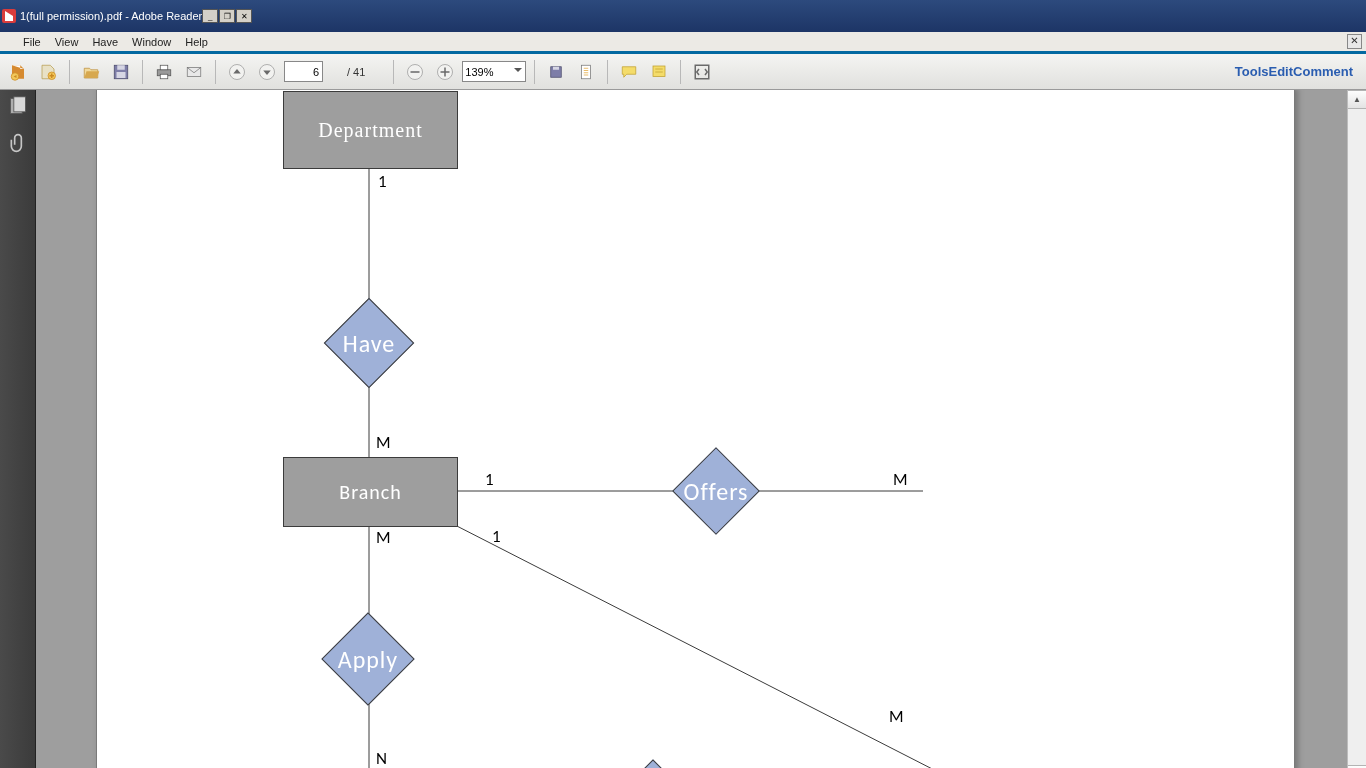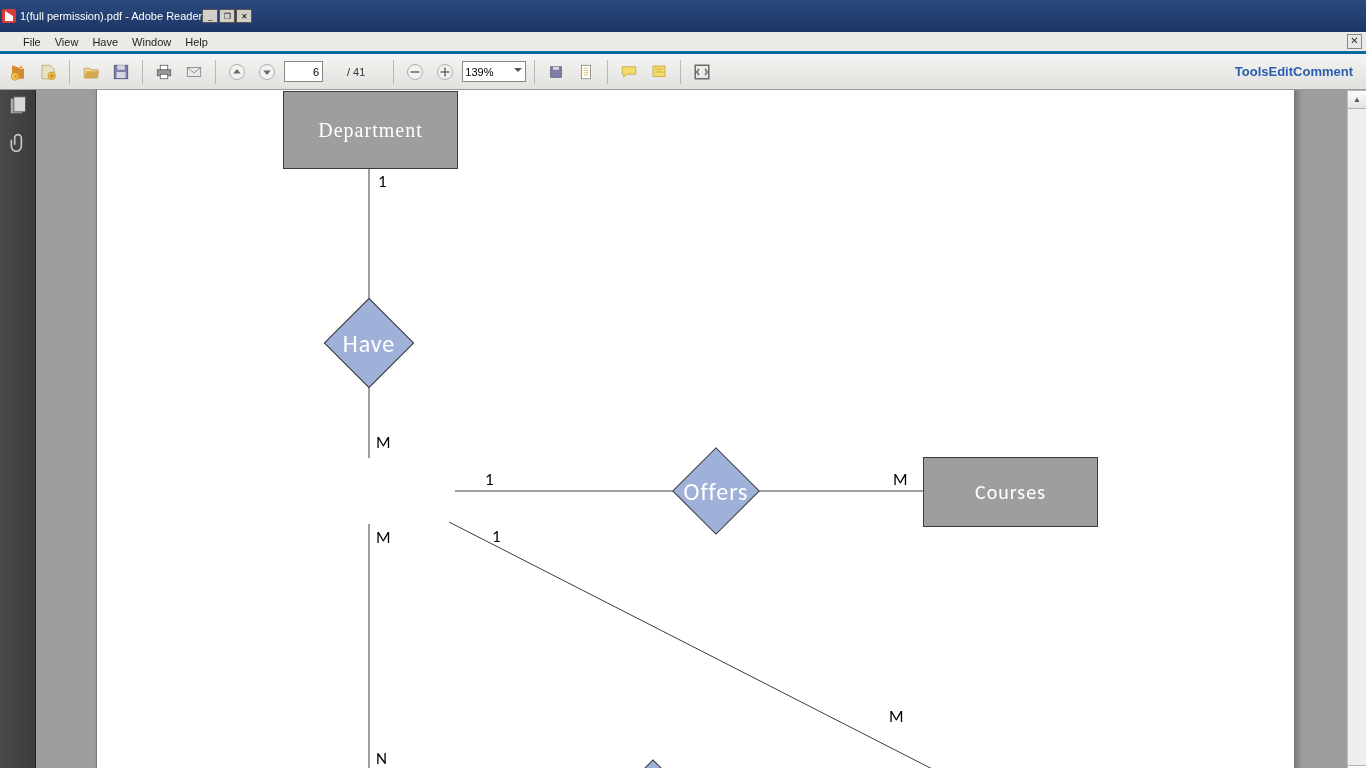--- a/index.html
+++ b/index.html
@@ -207,31 +207,35 @@
         <line x1="358" y1="405" x2="826" y2="405" stroke="#3b3b3b"></line>
 
         <line x1="272" y1="438" x2="272" y2="690" stroke="#3b3b3b"></line>
 
         <line x1="352" y1="436" x2="849" y2="690" stroke="#3b3b3b"></line>
 
         <line x1="358" y1="720" x2="776" y2="720" stroke="#3b3b3b"></line>
       </svg>
 
       <div class="entity" style="left:186px;top:5px;width:173px;height:76px;font-family:Liberation Serif, serif;">Department</div>
-      <div class="entity" style="left:826px;top:371px;width:173px;height:68px;">Courses</div>
+      <div class="entity" style="left:186px;top:371px;width:173px;height:68px;">Branch</div>
       <div class="entity" style="left:170px;top:689px;width:189px;height:68px;">Applicant</div>
       <div class="entity double" style="left:776px;top:682px;width:168px;height:68px;">Student</div>
 
       <div class="diamond-wrap" style="left:240px;top:225px;width:64px;height:64px;">
         <div class="diamond"></div>
           <div class="diamond-label">Have</div>
       </div>
       <div class="diamond-wrap" style="left:588px;top:374px;width:62px;height:62px;">
         <div class="diamond"></div>
           <div class="diamond-label">Offers</div>
+      </div>
+      <div class="diamond-wrap" style="left:238px;top:540px;width:66px;height:66px;">
+        <div class="diamond"></div>
+          <div class="diamond-label">Apply</div>
       </div>
       <div class="diamond-wrap" style="left:523px;top:687px;width:66px;height:66px;">
         <div class="diamond double"></div>
           <div class="diamond-label">Selected</div>
       </div>
 
       <span class="card" style="left:281px;top:85px;">1</span>
       <span class="card" style="left:279px;top:346px;">M</span>
       <span class="card" style="left:388px;top:383px;">1</span>
       <span class="card" style="left:796px;top:383px;">M</span>

